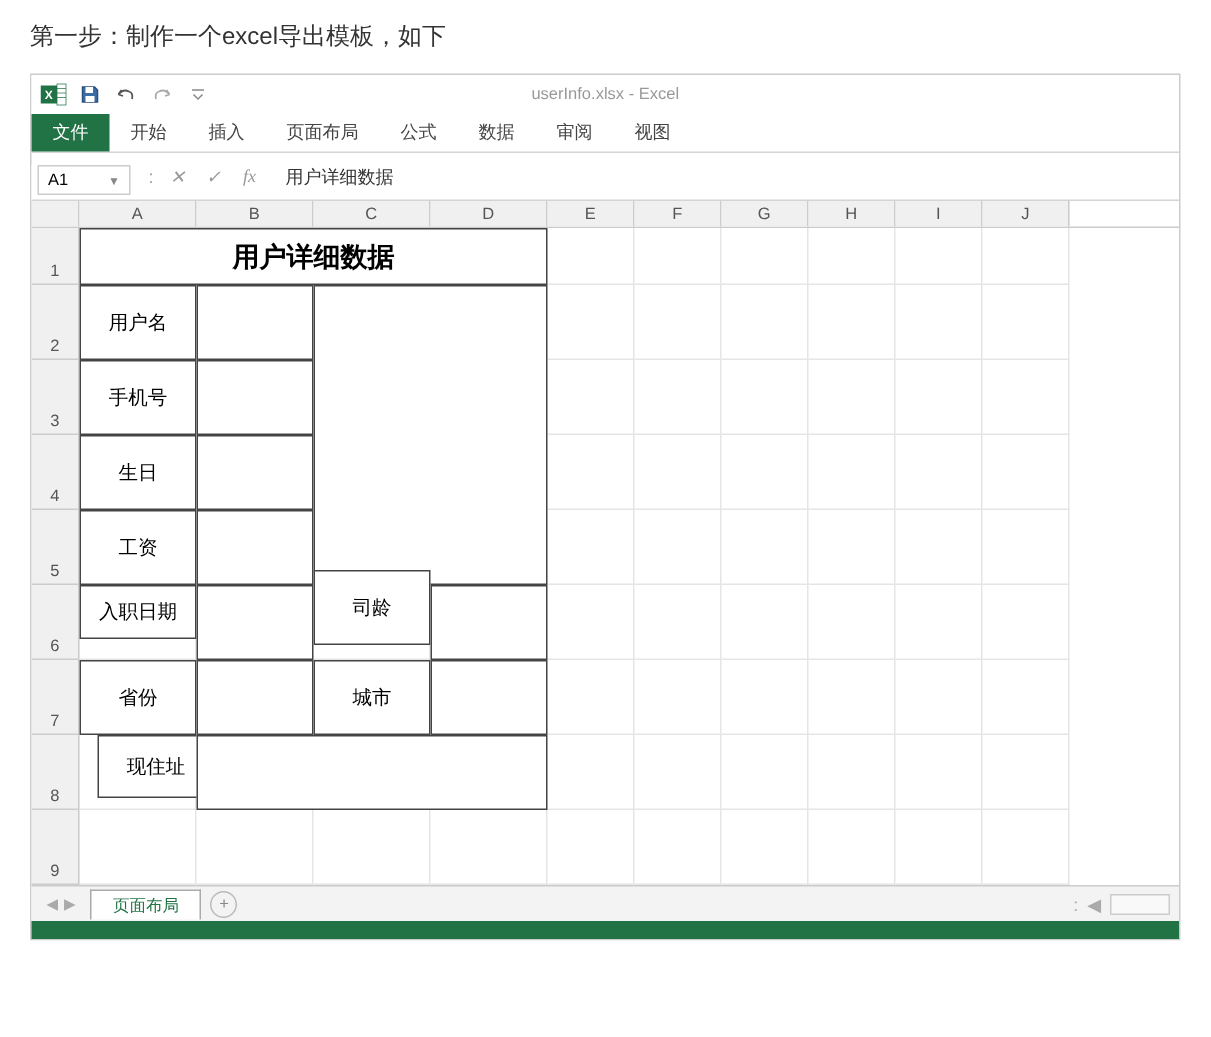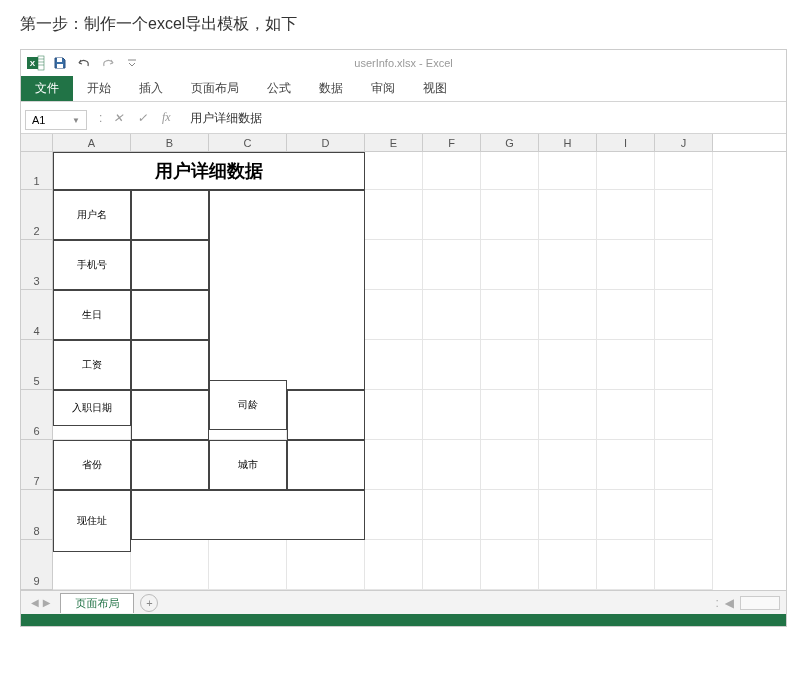--- a/index.html
+++ b/index.html
@@ -34,21 +34,21 @@
     .rows { display: flex; }
     .row-headers { display: flex; flex-direction: column; }
     .row-h { width: 32px; background: #f0f0f0; border-right: 1px solid #ccc; border-bottom: 1px solid #ccc; display: flex; align-items: flex-end; justify-content: center; color: #555; font-size: 11px; padding-bottom: 2px; }
     
     .cells { position: relative; }
     .cell-grid { position: absolute; inset: 0; }
     .grid-row { display: flex; }
     .grid-cell { border-right: 1px solid #e5e5e5; border-bottom: 1px solid #e5e5e5; }
     
     .data-overlay { position: absolute; top: 0; left: 0; }
-    .data-cell { position: absolute; border: 1px solid #444; display: flex; align-items: center; justify-content: center; background: #fff; font-size: 10px; }
+    .data-cell { position: absolute; border: 1px solid #444; display: flex; align-items: center; justify-content: center; background: #fff; font-size: 13px; }
     .merged-title { font-size: 18px; font-weight: bold; }
     
     .sheet-tabs { display: flex; align-items: center; height: 24px; border-top: 1px solid #ccc; background: #f3f3f3; padding: 0 6px; gap: 6px; position: relative; }
     .nav-arrows { display: flex; gap: 4px; color: #aaa; font-size: 10px; padding: 0 4px; }
     .sheet-tab { background: #fff; border: 1px solid #aaa; border-bottom: none; padding: 2px 14px; font-size: 11px; color: #217346; }
     .add-sheet { width: 18px; height: 18px; border: 1px solid #bbb; border-radius: 50%; display: flex; align-items: center; justify-content: center; color: #888; font-size: 11px; }
     .scroll-right { position: absolute; right: 6px; display: flex; align-items: center; gap: 6px; color: #aaa; }
     .scroll-track { width: 40px; height: 14px; border: 1px solid #ccc; background: #f9f9f9; }
     
     .status-bar { height: 12px; background: #217346; }
@@ -278,21 +278,21 @@
           <div class="data-cell" style="left:78px;top:188px;width:78px;height:50px"></div>
           <div class="data-cell" style="left:156px;top:38px;width:156px;height:200px"></div>
           <div class="data-cell" style="left:0;top:238px;width:78px;height:36px">入职日期</div>
           <div class="data-cell" style="left:78px;top:238px;width:78px;height:50px"></div>
           <div class="data-cell" style="left:156px;top:228px;width:78px;height:50px">司龄</div>
           <div class="data-cell" style="left:234px;top:238px;width:78px;height:50px"></div>
           <div class="data-cell" style="left:0;top:288px;width:78px;height:50px">省份</div>
           <div class="data-cell" style="left:78px;top:288px;width:78px;height:50px"></div>
           <div class="data-cell" style="left:156px;top:288px;width:78px;height:50px">城市</div>
           <div class="data-cell" style="left:234px;top:288px;width:78px;height:50px"></div>
-          <div class="data-cell" style="left:0;top:338px;width:78px;height:62px">现住址</div>
+          <div class="data-cell" style="left:12px;top:338px;width:78px;height:42px">现住址</div>
           <div class="data-cell" style="left:78px;top:338px;width:234px;height:50px"></div>
         </div>
       </div>
     </div>
   </div>
 
   <div class="sheet-tabs">
     <div class="nav-arrows">
       <span>◀</span>
       <span>▶</span>

